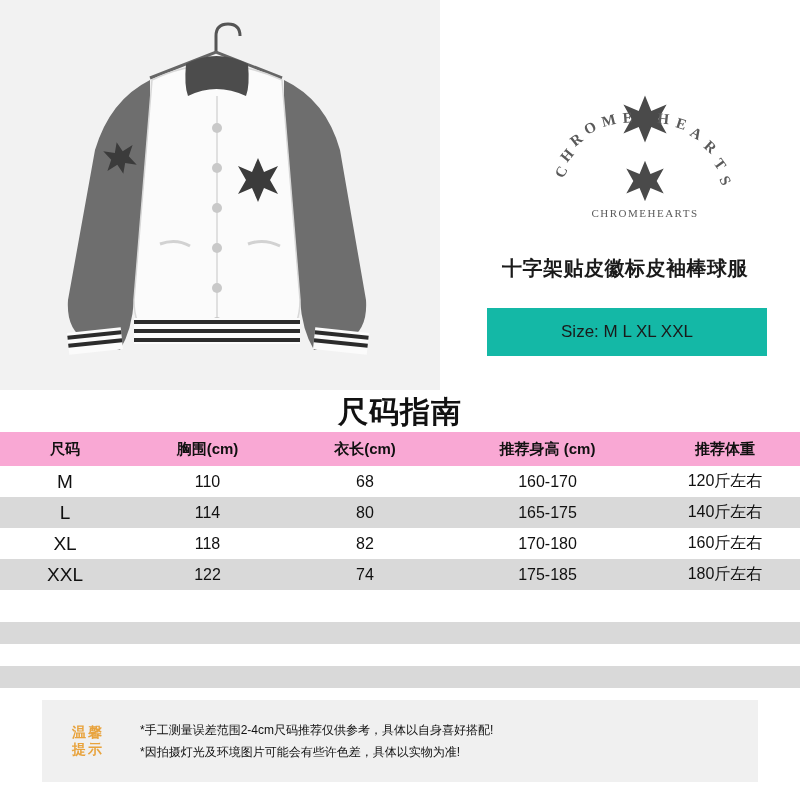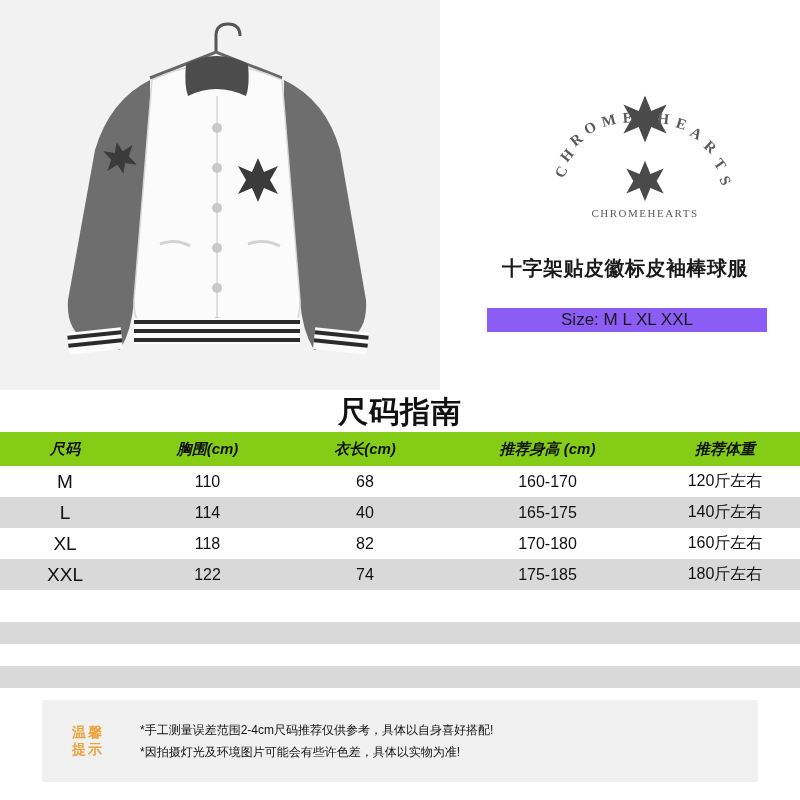--- a/index.html
+++ b/index.html
@@ -46,22 +46,22 @@
     text-align: center;
     font-size: 20px;
     font-weight: bold;
     color: #1a1a1a;
     letter-spacing: 0.5px;
   }
 
   .size-pill {
     position: absolute;
     left: 487px; top: 308px;
-    width: 280px; height: 24px;
-    background: #8b5cf6;
+    width: 280px; height: 48px;
+    background: #14b8a6;
     display: flex; align-items: center; justify-content: center;
     font-size: 17px;
     color: #1a1a1a;
   }
 
   .guide-title {
     position: absolute;
     left: 0; top: 392px;
     width: 800px;
     text-align: center;
@@ -76,21 +76,21 @@
     position: absolute;
     left: 0; top: 432px;
     width: 800px;
   }
   .row {
     display: flex;
     width: 800px;
     height: 31px;
     align-items: center;
   }
-  .row.head { height: 34px; background: #84cc16; font-style: italic; }
+  .row.head { height: 34px; background: #f9a8d4; }
   .row.odd  { background: #ffffff; }
   .row.even { background: #d9d9d9; }
 
   .cell {
     text-align: center;
     font-size: 16px;
     color: #111;
     white-space: nowrap;
   }
   .head .cell { font-weight: bold; font-size: 15px; }
@@ -259,21 +259,21 @@
       <div class="cell c0">M</div>
       <div class="cell c1">110</div>
       <div class="cell c2">68</div>
       <div class="cell c3">160-170</div>
       <div class="cell c4">120斤左右</div>
     </div>
 
     <div class="row even">
       <div class="cell c0">L</div>
       <div class="cell c1">114</div>
-      <div class="cell c2">40</div>
+      <div class="cell c2">80</div>
       <div class="cell c3">165-175</div>
       <div class="cell c4">140斤左右</div>
     </div>
 
     <div class="row odd">
       <div class="cell c0">XL</div>
       <div class="cell c1">118</div>
       <div class="cell c2">82</div>
       <div class="cell c3">170-180</div>
       <div class="cell c4">160斤左右</div>

